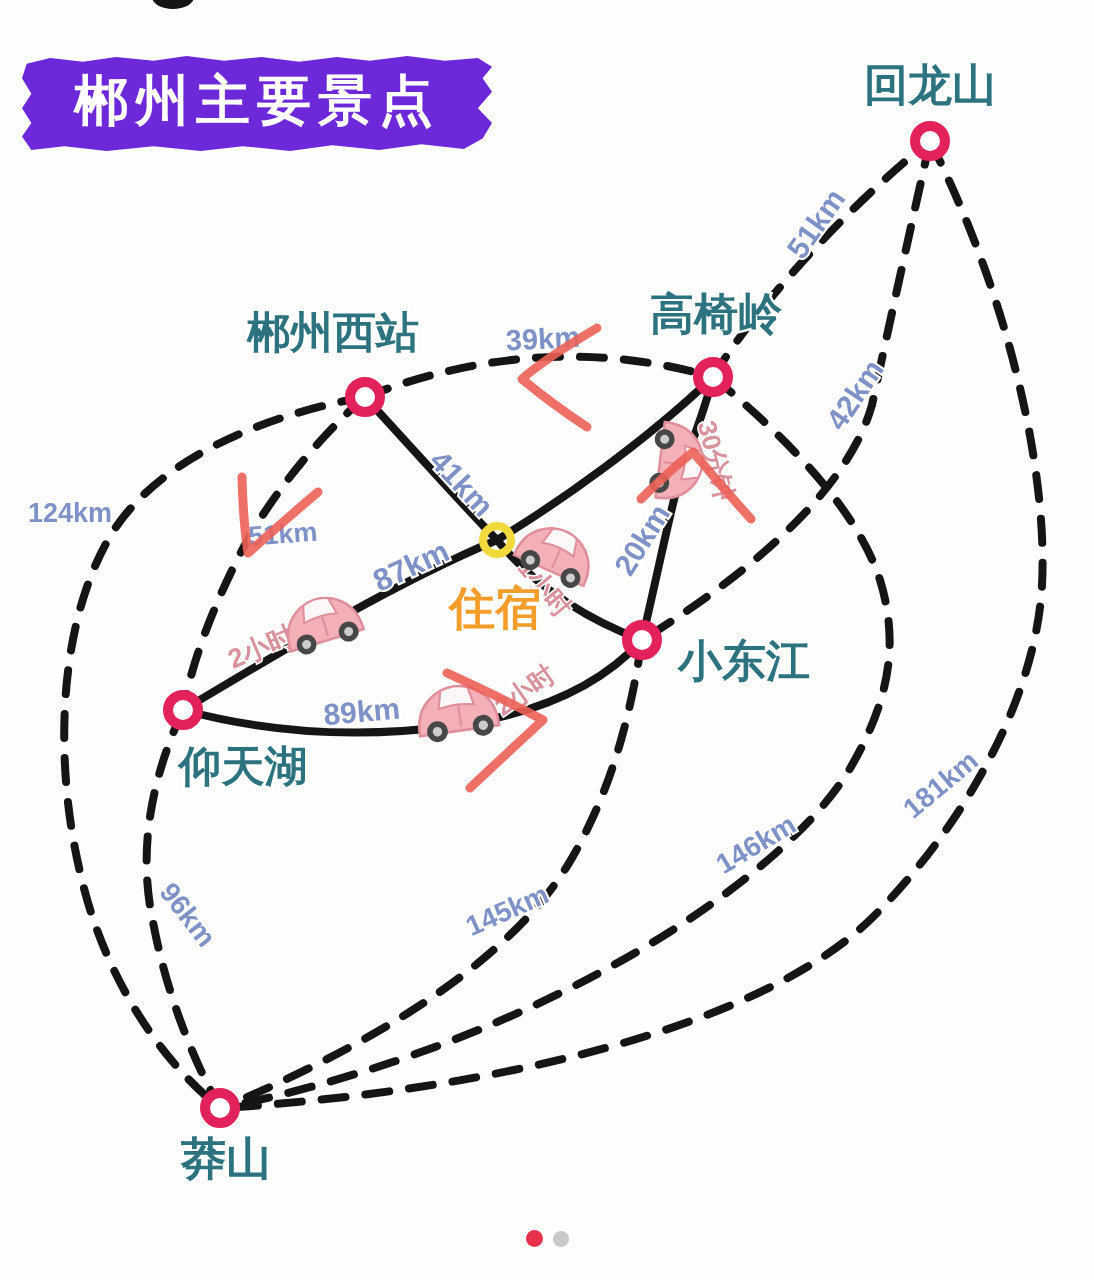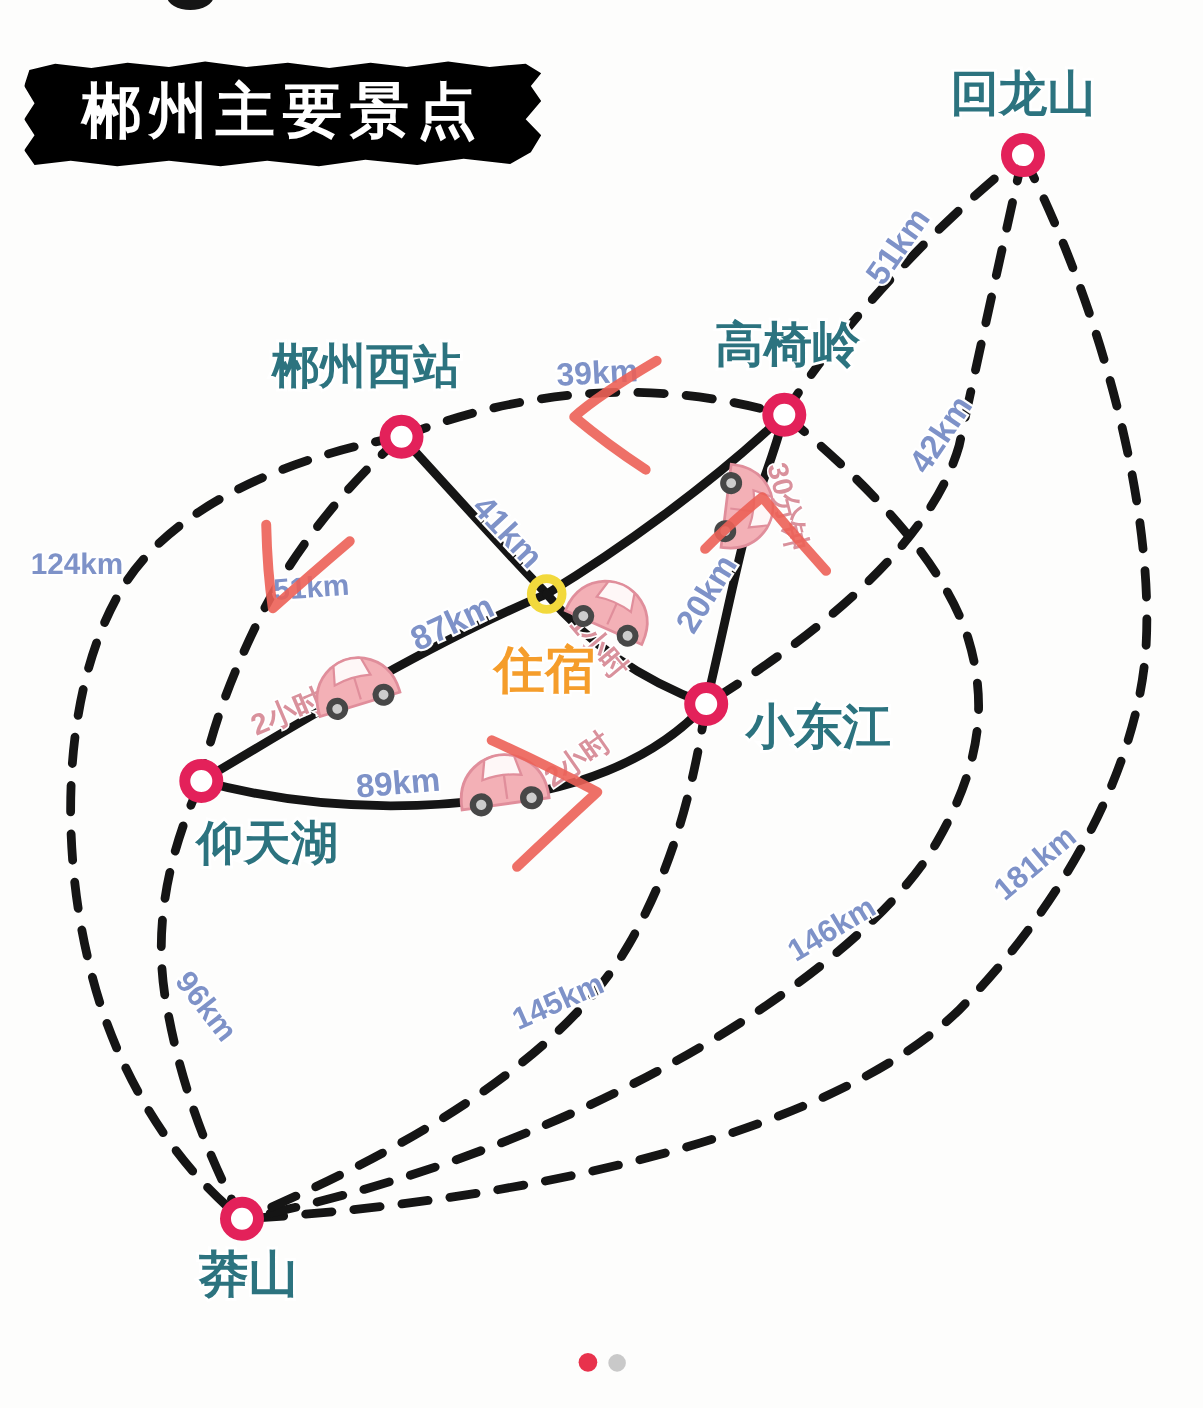--- a/index.html
+++ b/index.html
@@ -48,21 +48,21 @@
   }
   .dot{width:16px;height:16px;border-radius:50%;display:inline-block;}
   .dot.active{background:var(--dot-active-color,#e8324c);width:17px;height:17px;}
   .dot.inactive{background:var(--dot-inactive-color,#c9c9c9);}
 </style>
 </head>
 <body>
 
 <div class="stage">
 
-  <div class="banner" style="background: #000000;">
+  <div class="banner" style="background: #6d28d9;">
     <span class="banner-title">郴州主要景点</span>
   </div>
 
   <svg id="map-svg" width="1094" height="1280" viewBox="0 0 1094 1280" xmlns="http://www.w3.org/2000/svg">
     <defs>
       <g id="car-proto">
         <path d="M -38,16 Q -38,-10 -16,-21 Q 0,-28 16,-21 Q 38,-10 38,16 L 38,18 L -38,18 Z" fill="#f3b0b6" stroke="#e08e9b" stroke-width="2.5"></path>
         <path d="M -13,-22 Q 0,-27 13,-22 L 17,-5 Q 0,-9 -17,-5 Z" fill="#fef7f7" stroke="#e08e9b" stroke-width="2"></path>
         <path d="M 2,-7 L 2,14" stroke="#e08e9b" stroke-width="2" fill="none"></path>
         <circle cx="-21" cy="16" r="10" fill="#474747"></circle>

